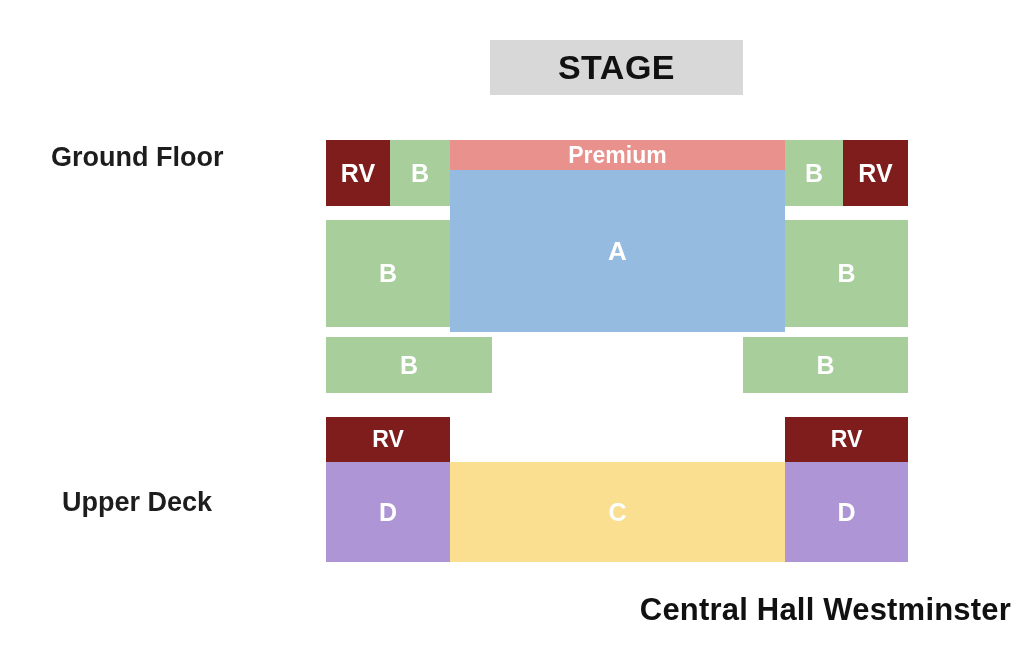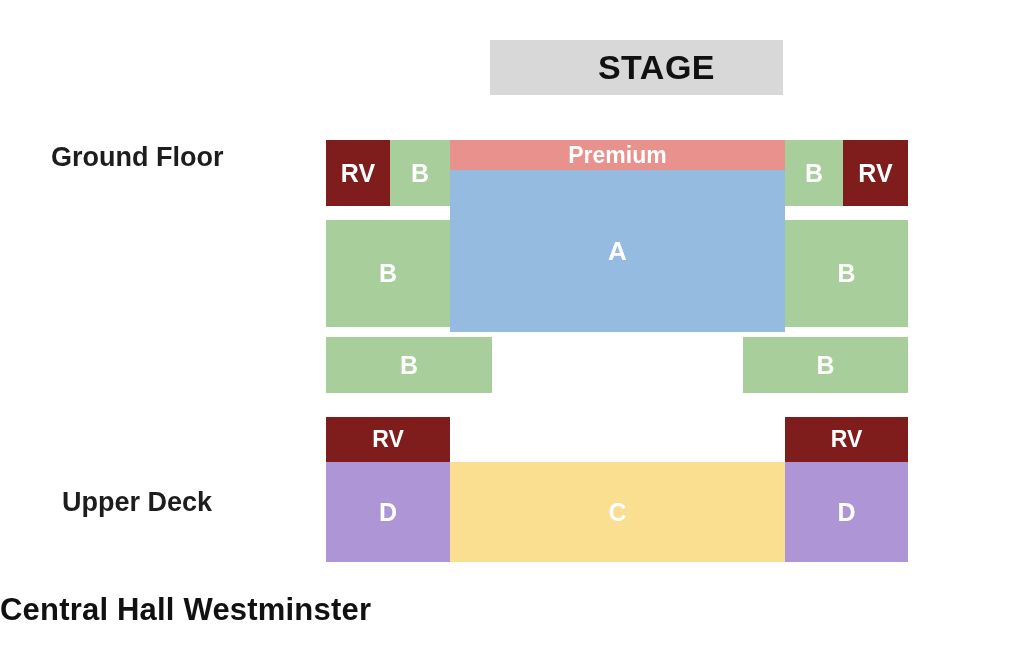--- a/index.html
+++ b/index.html
@@ -27,21 +27,20 @@
     width: 253px;
     height: 55px;
     background: #d8d8d8;
     display: flex;
     align-items: center;
     justify-content: center;
     color: #111111;
     font-size: 34px;
     font-weight: bold;
     letter-spacing: 0.5px;
-    padding-left: 40px;
   }
 
   
   .floor-label {
     position: absolute;
     color: #1d1d1d;
     font-size: 27px;
     font-weight: bold;
     white-space: nowrap;
   }
@@ -77,21 +76,21 @@
   .fs-md  { font-size: 25px; }
   .fs-lg  { font-size: 26px; }
   .fs-prem{ font-size: 23px; }
 
   
   .venue-title {
     position: absolute;
     left: 0;
     top: 592px;
     width: 1011px;
-    text-align: left;
+    text-align: right;
     color: #111111;
     font-size: 31px;
     font-weight: bold;
     letter-spacing: 0.2px;
   }
 </style>
 </head>
 <body>
 
 <div id="map">

